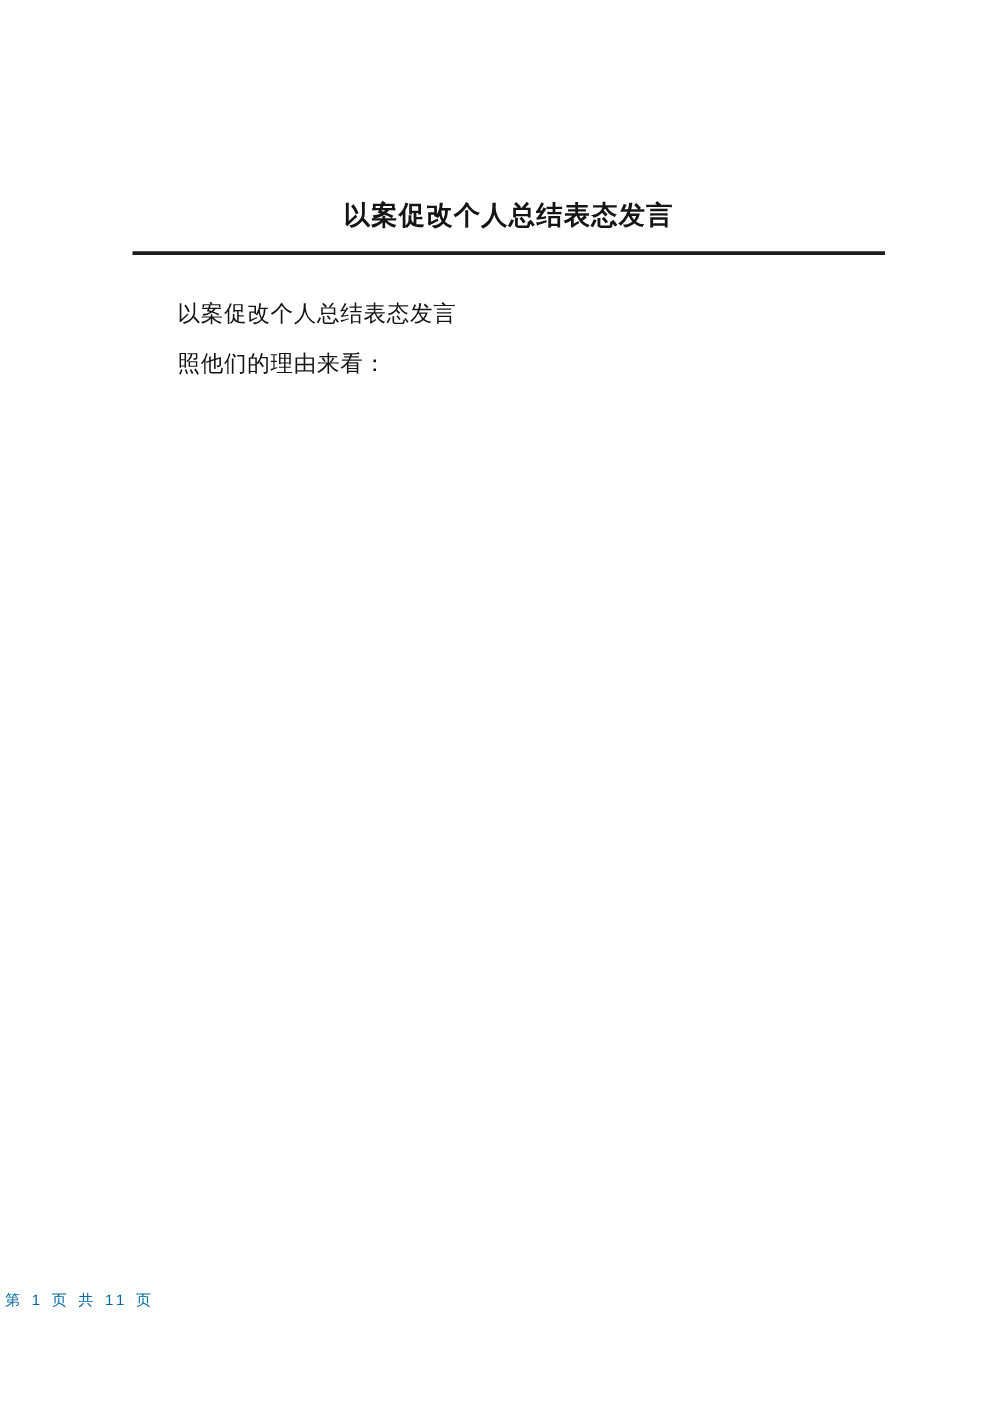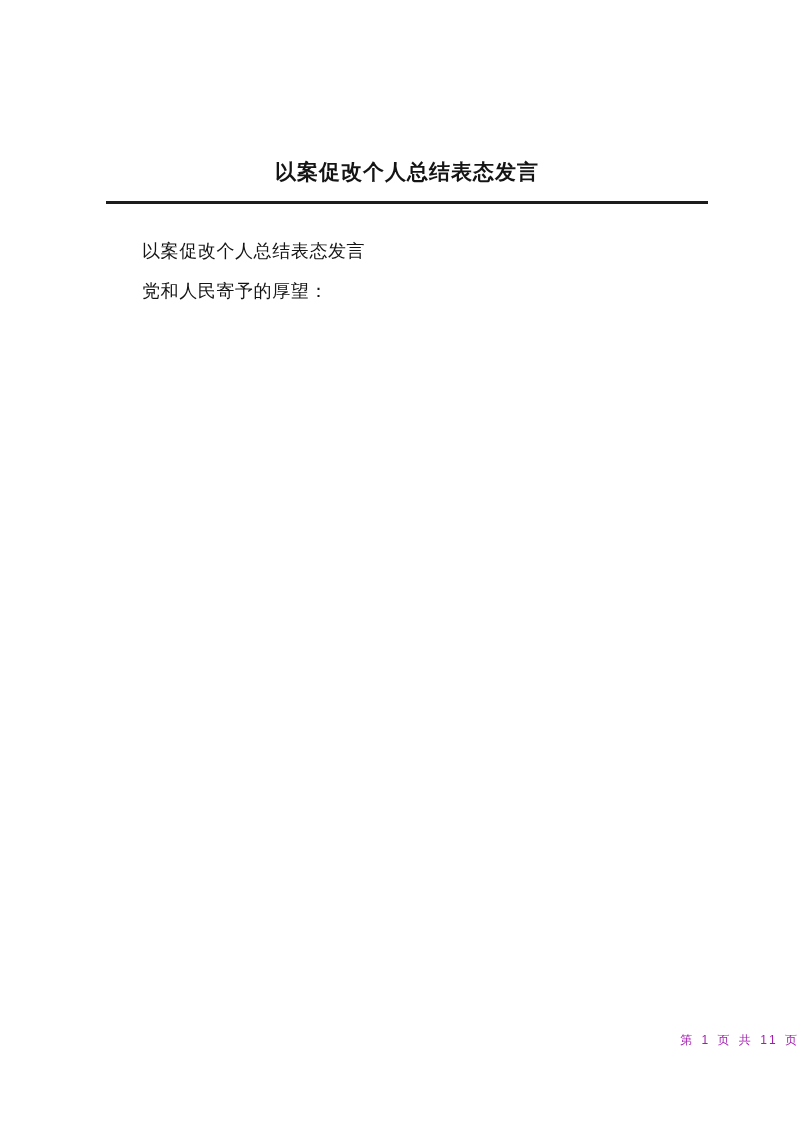--- a/index.html
+++ b/index.html
@@ -36,39 +36,39 @@
     font-size: 18px;
     line-height: 40px;
     text-align: justify;
     text-indent: 2em;
     letter-spacing: 0.6px;
     margin: 0;
   }
 
   .page-footer {
     position: absolute;
-    left: 16px;
+    left: 4px;
     right: 0;
     bottom: 82px;
-    text-align: right;
+    text-align: left;
     font-size: 12px;
-    color: #a21caf;
+    color: #0369a1;
     letter-spacing: 3px;
     font-family: "Liberation Sans", "DejaVu Sans", sans-serif;
   }
 </style>
 </head>
 <body>
 
 <div class="page">
 
   <h1 class="doc-title">以案促改个人总结表态发言</h1>
 
   <div class="title-divider"></div>
 
   <div class="doc-body">
     <p>以案促改个人总结表态发言</p>
-    <p>党和人民寄予的厚望：</p>
+    <p>照他们的理由来看：</p>
   </div>
 
   <div class="page-footer">第 1 页 共 11 页</div>
 
 </div>
 
 </body></html>

